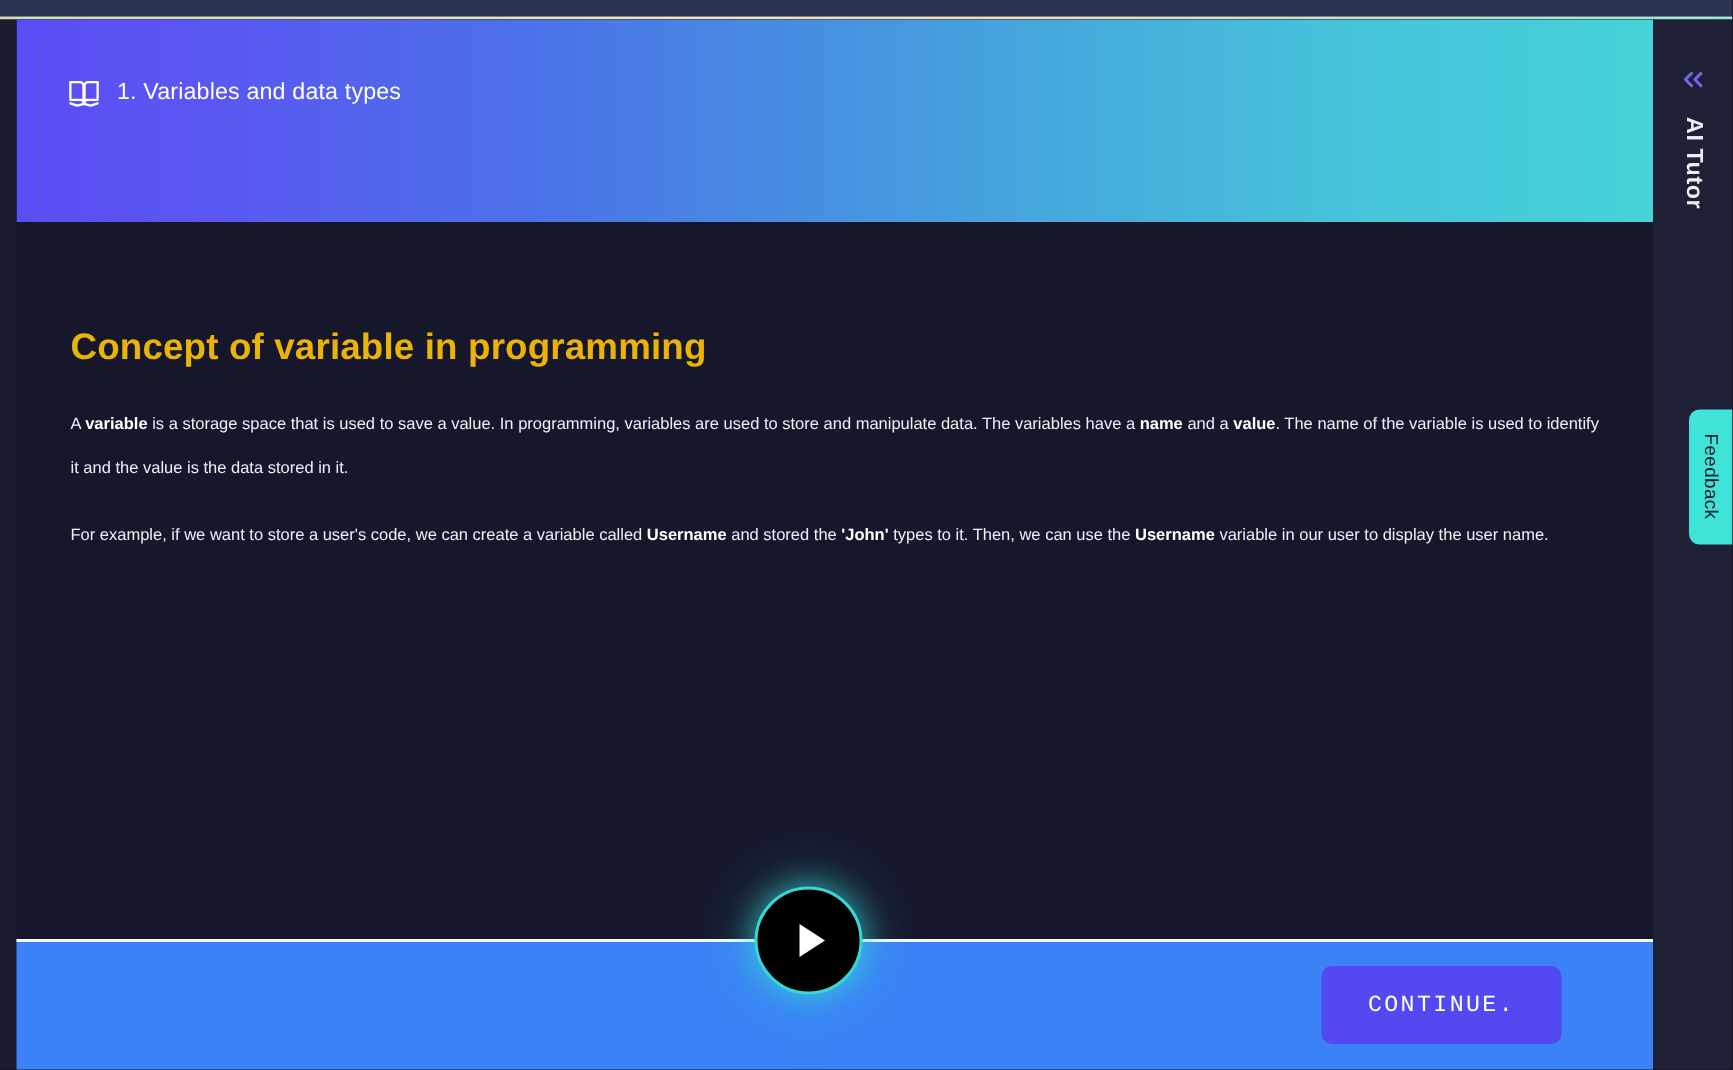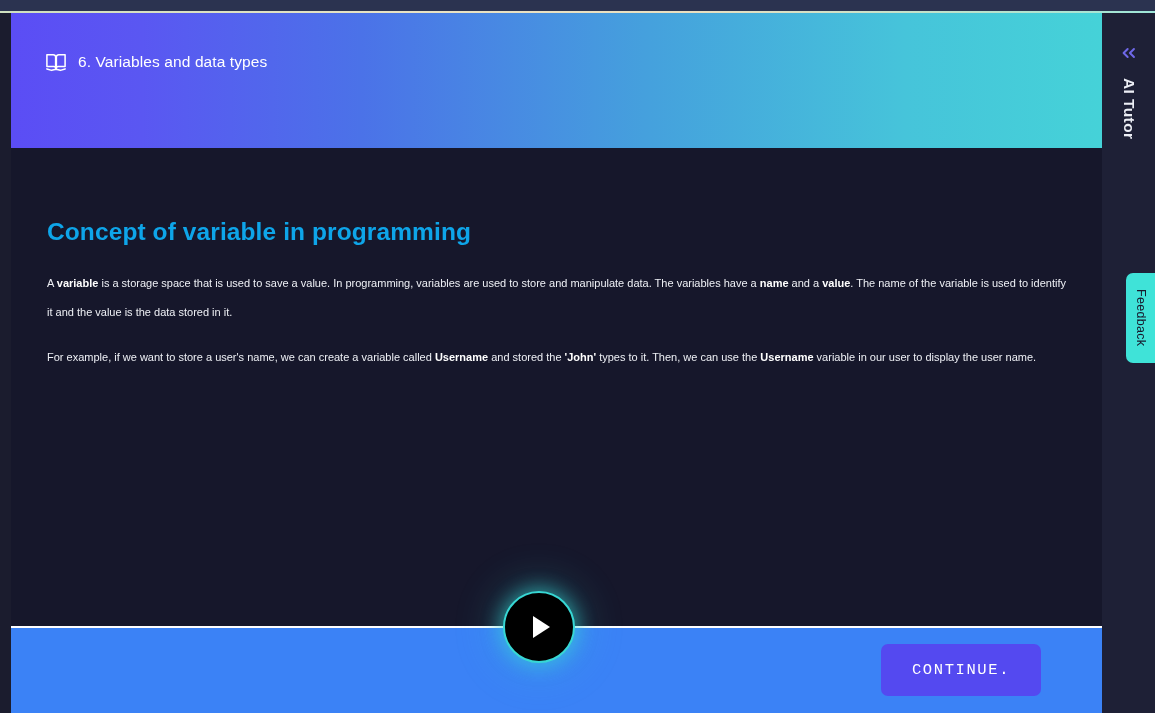--- a/index.html
+++ b/index.html
@@ -85,21 +85,21 @@
   .lesson-body {
     position: relative;
     width: 1091px;
     height: 478px;
     background: #16172b;
     padding: 70px 36px 0 36px;
   }
   .section-heading {
     font-size: 24.5px;
     font-weight: 700;
-    color: #0ea5e9;
+    color: #eab308;
     letter-spacing: .1px;
     margin-bottom: 23px;
   }
   .para {
     font-size: 11px;
     line-height: 29px;
     color: #eef0f5;
     max-width: 1028px;
     margin-bottom: 16px;
   }
@@ -214,29 +214,29 @@
 
     <div class="lesson-header">
       <div class="breadcrumb">
         <span class="book-icon">
           <svg viewBox="0 0 24 22" width="22" height="20" fill="none" stroke="#ffffff" stroke-width="1.7" stroke-linecap="round" stroke-linejoin="round">
             <path d="M2 3h7a2.6 2.6 0 0 1 2.6 2.6V18a2 2 0 0 0-2-2H2z"></path>
             <path d="M22 3h-7a2.6 2.6 0 0 0-2.6 2.6V18a2 2 0 0 1 2-2H22z"></path>
             <path d="M2 18.6l5.2 1.6 4.8-1.2 4.8 1.2 5.2-1.6"></path>
           </svg>
         </span>
-        <span class="breadcrumb-text">6. Variables and data types</span>
+        <span class="breadcrumb-text">1. Variables and data types</span>
       </div>
     </div>
 
     <div class="lesson-body">
       <h2 class="section-heading">Concept of variable in programming</h2>
       <div id="paragraphs">
           <p class="para"><span>A </span><b>variable</b><span> is a storage space that is used to save a value. In programming, variables are used to store and manipulate data. The variables have a </span><b>name</b><span> and a </span><b>value</b><span>. The name of the variable is used to identify it and the value is the data stored in it.</span></p>
-          <p class="para"><span>For example, if we want to store a user's name, we can create a variable called </span><b>Username</b><span> and stored the </span><b>'John'</b><span> types to it. Then, we can use the </span><b>Username</b><span> variable in our user to display the user name.</span></p>
+          <p class="para"><span>For example, if we want to store a user's code, we can create a variable called </span><b>Username</b><span> and stored the </span><b>'John'</b><span> types to it. Then, we can use the </span><b>Username</b><span> variable in our user to display the user name.</span></p>
         </div>
     </div>
 
   </div>
 
   <div class="footer">
     <button class="continue-btn">CONTINUE.</button>
     <div class="footer-strip"></div>
   </div>
 

